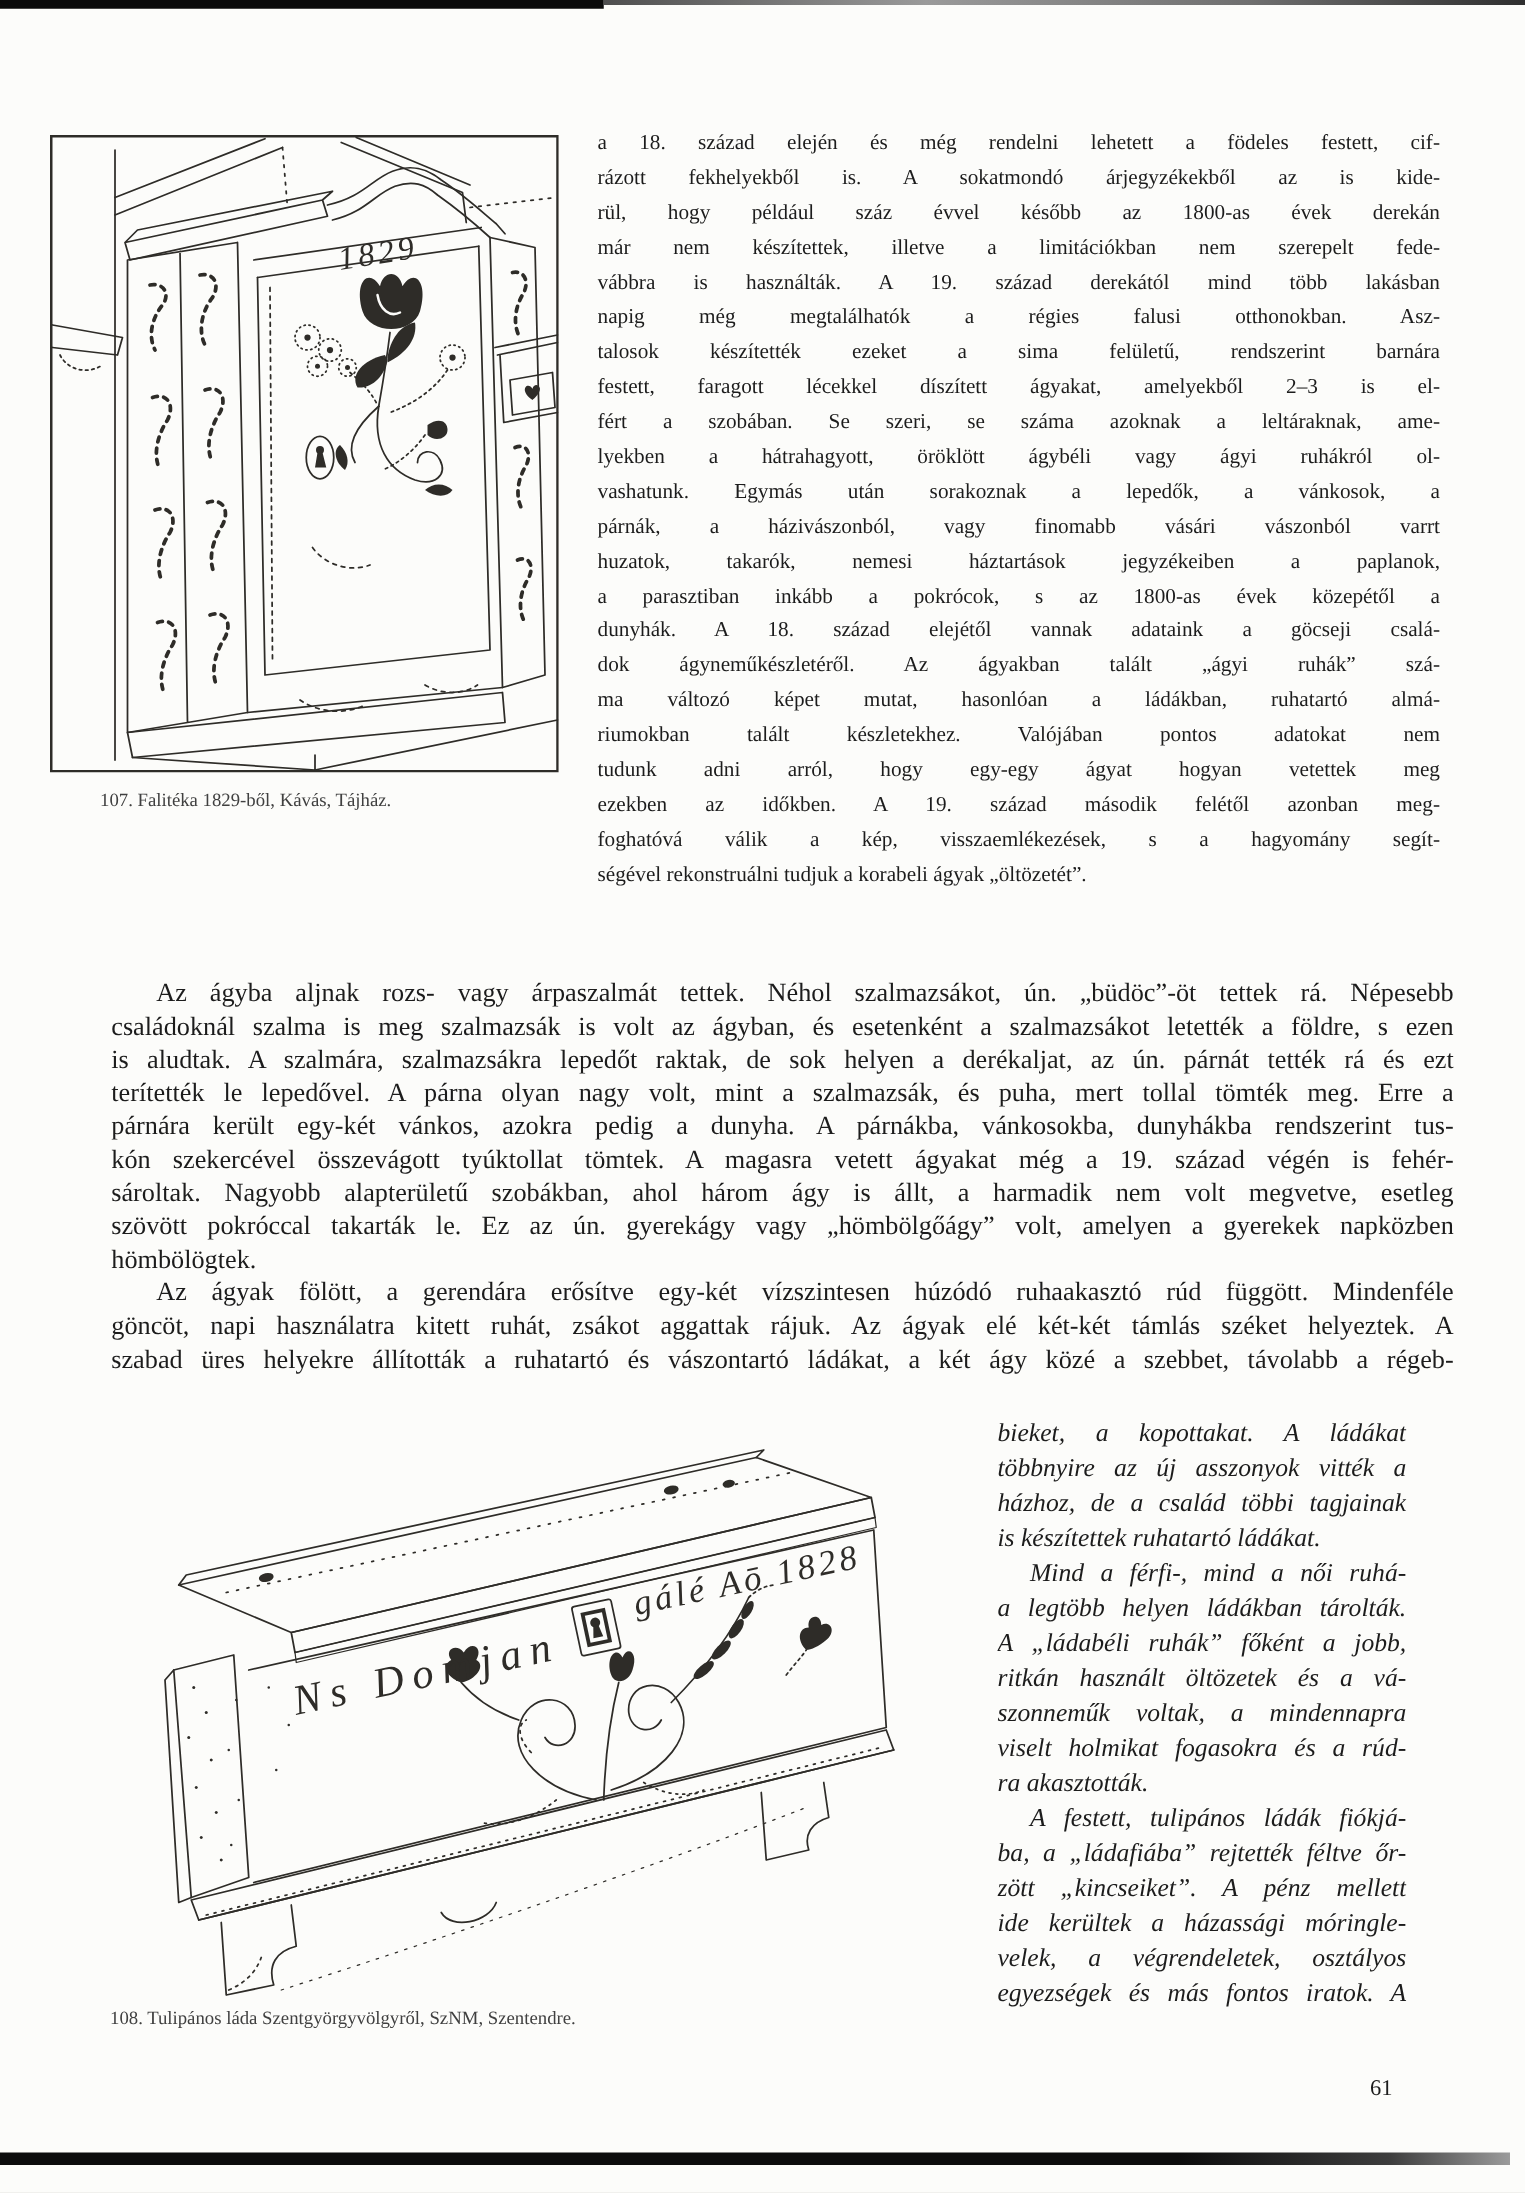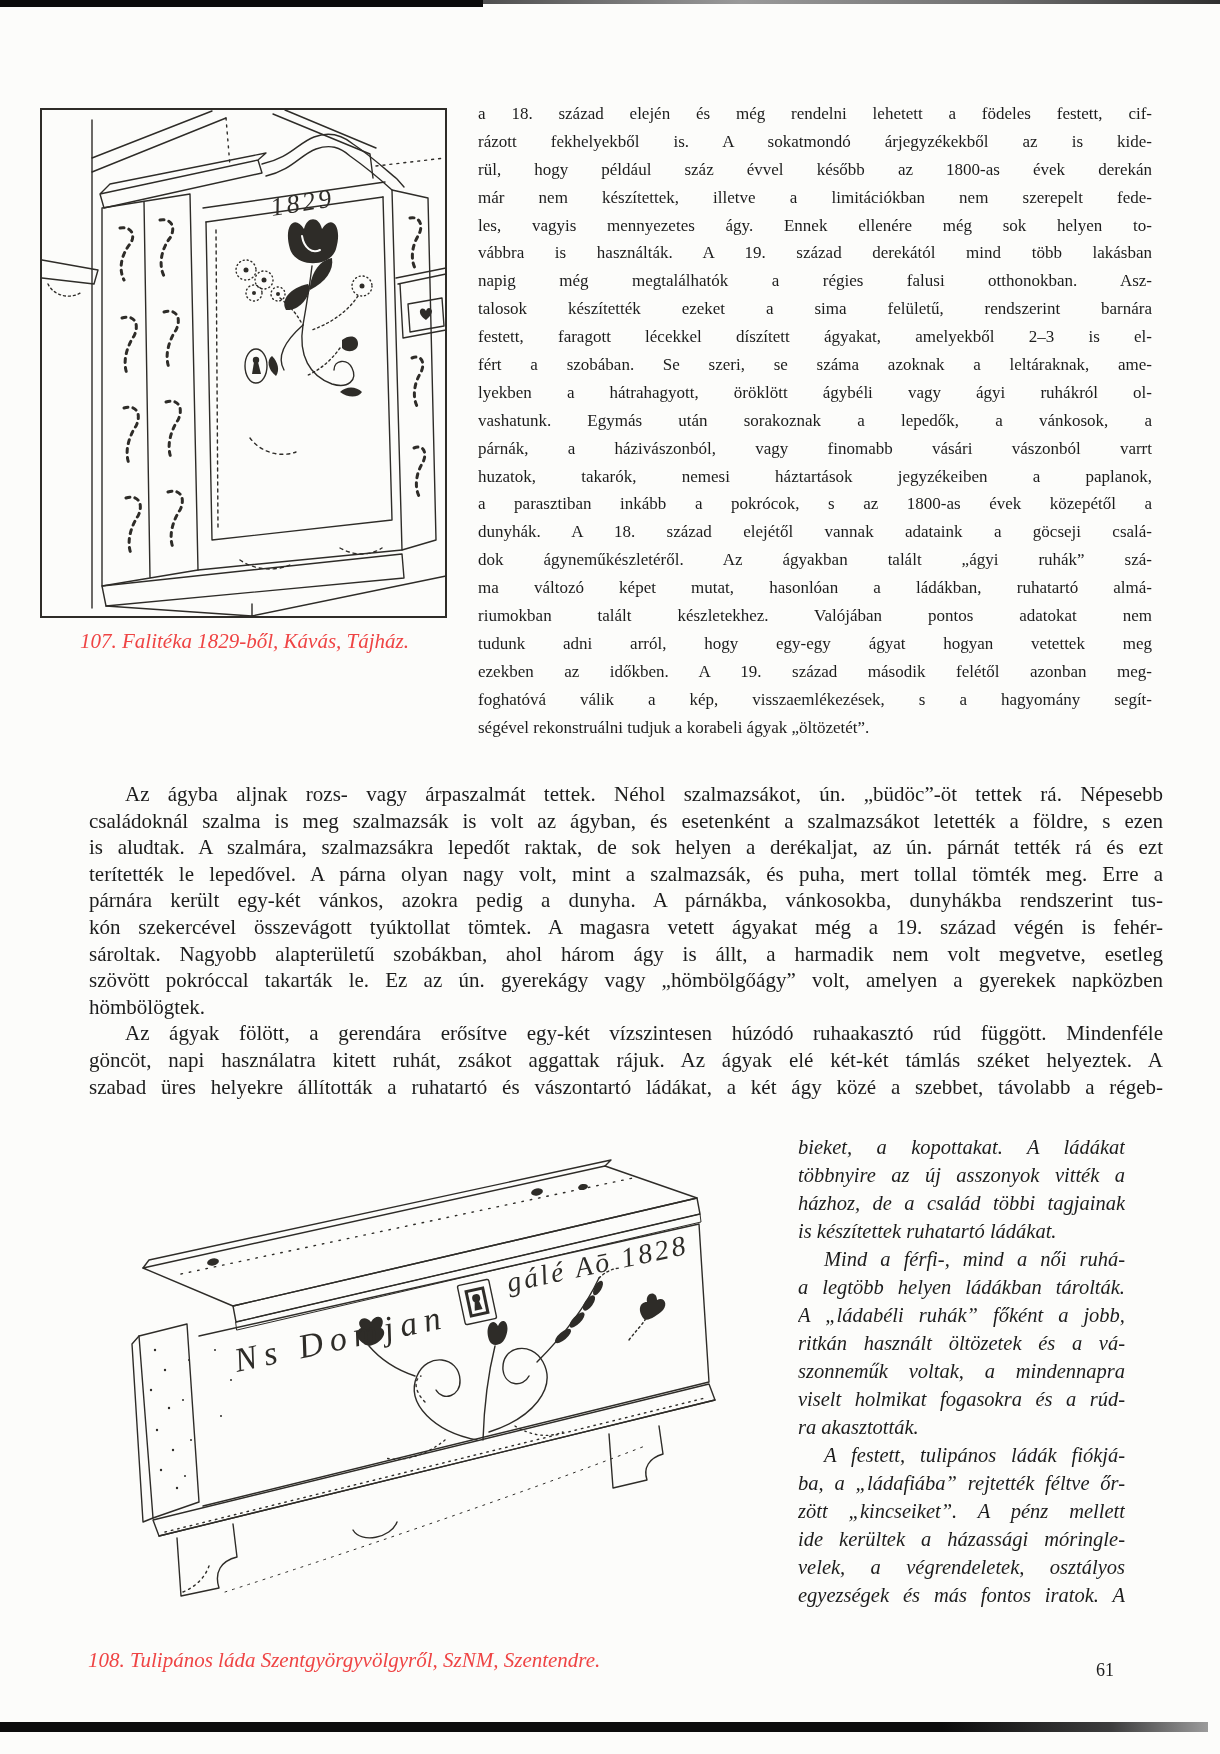--- a/index.html
+++ b/index.html
@@ -10,23 +10,23 @@
   }
   .edge-top-black { position:absolute; top:0; left:0; width:483px; height:7px; background:#0b0b0b; }
   .edge-top-gray  { position:absolute; top:0; left:483px; width:737px; height:4px;
     background:linear-gradient(to right,#4f4f4f,#9a9a9a 35%,#6f6f6f 70%,#2f2f2f); }
   .edge-bottom { position:absolute; top:1722px; left:0; width:1208px; height:10px;
     background:linear-gradient(to right,#0c0c0c 0%,#0c0c0c 78%,#3d3d3d 92%,#9b9b9b); }
 
   .figure { position:absolute; }
   .fig107 { left:40px; top:108px; width:407px; height:510px; }
   .fig108 { left:85px; top:1140px; width:640px; height:465px; }
-  .caption { position:absolute; font-style:italic; font-size:21px; line-height:26px; color:#ef4444; }
+  .caption { position:absolute; font-size:15px; line-height:26px; color:#404040; }
   .cap107 { left:80px; top:628px; width:390px; }
-  .cap108 { left:88px; top:1647px; width:620px; }
+  .cap108 { left:88px; top:1602px; width:620px; }
 
   .textcol { position:absolute; }
   .col-a { left:478px; top:100px; width:674px; font-size:17px; }
   .col-a .tline { height:27.9px; line-height:27.9px; }
   .paras { left:78px; top:781px; width:1074px; font-size:21px;margin-left:11px; }
   .paras .tline { height:26.6px; line-height:26.6px; }
   .col-c { left:798px; top:1133px; width:327px; font-size:20.5px; }
   .col-c .tline { height:28px; line-height:28px;font-style:italic; }
 
   .tline { text-align:justify; text-align-last:justify; overflow:hidden; }
@@ -121,21 +121,20 @@
     </svg>
   </div>
 
   <div class="caption cap107">107. Falitéka 1829-ből, Kávás, Tájház.</div>
 
   <div class="textcol col-a">
       <div class="tline">a 18. század elején és még rendelni lehetett a födeles festett, cif-</div>
       <div class="tline">rázott fekhelyekből is. A sokatmondó árjegyzékekből az is kide-</div>
       <div class="tline">rül, hogy például száz évvel később az 1800-as évek derekán</div>
       <div class="tline">már nem készítettek, illetve a limitációkban nem szerepelt fede-</div>
-      <div class="tline">les, vagyis mennyezetes ágy. Ennek ellenére még sok helyen to-</div>
       <div class="tline">vábbra is használták. A 19. század derekától mind több lakásban</div>
       <div class="tline">napig még megtalálhatók a régies falusi otthonokban. Asz-</div>
       <div class="tline">talosok készítették ezeket a sima felületű, rendszerint barnára</div>
       <div class="tline">festett, faragott lécekkel díszített ágyakat, amelyekből 2–3 is el-</div>
       <div class="tline">fért a szobában. Se szeri, se száma azoknak a leltáraknak, ame-</div>
       <div class="tline">lyekben a hátrahagyott, öröklött ágybéli vagy ágyi ruhákról ol-</div>
       <div class="tline">vashatunk. Egymás után sorakoznak a lepedők, a vánkosok, a</div>
       <div class="tline">párnák, a házivászonból, vagy finomabb vásári vászonból varrt</div>
       <div class="tline">huzatok, takarók, nemesi háztartások jegyzékeiben a paplanok,</div>
       <div class="tline">a parasztiban inkább a pokrócok, s az 1800-as évek közepétől a</div>

